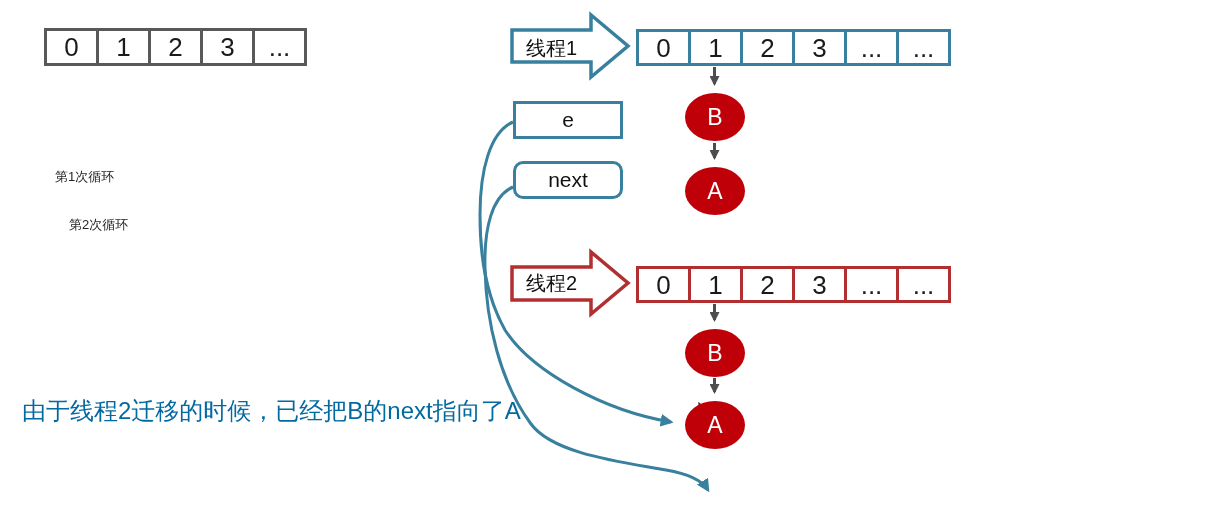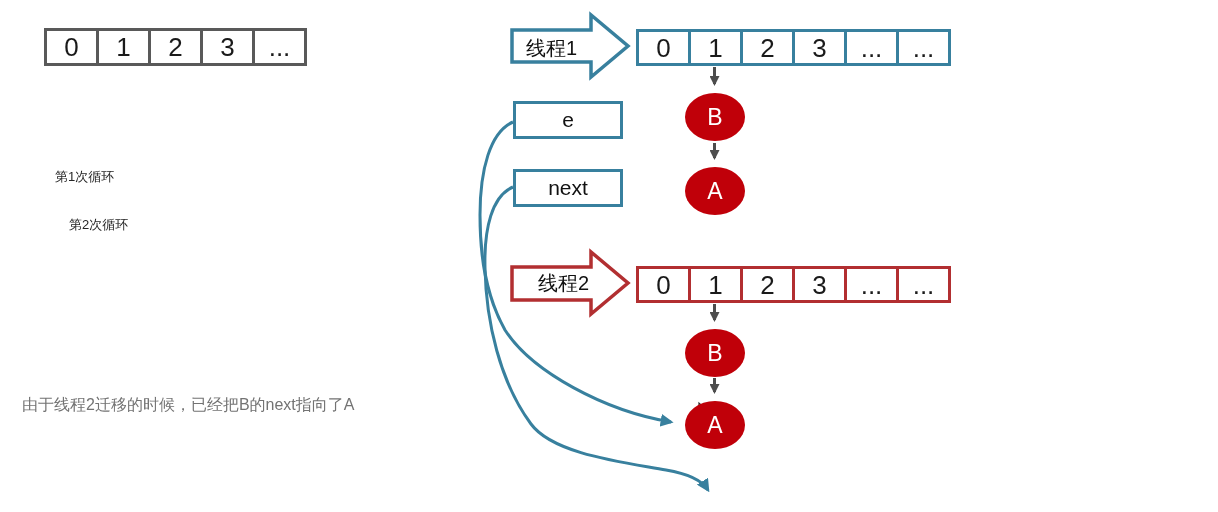--- a/index.html
+++ b/index.html
@@ -43,21 +43,21 @@
   }
 
   
   .thread-label{
     position:absolute;width:79px;height:36px;
     display:flex;align-items:center;justify-content:center;
     font-size:20px;color:#111;
   }
 
   .loop-label{position:absolute;font-size:13px;color:#262626;white-space:nowrap;}
-  .caption{position:absolute;font-size:16px;color:#737373;white-space:nowrap;}
+  .caption{position:absolute;font-size:24px;color:#0369a1;white-space:nowrap;}
 
   svg#overlay{position:absolute;left:0;top:0;width:1218px;height:512px;pointer-events:none;}
   .shape{fill:#ffffff;}
   .shape-teal{stroke:var(--teal);stroke-width:3.5;}
   .shape-red{stroke:var(--red);stroke-width:3.5;}
   .link-gray{stroke:var(--arrow-gray);stroke-width:3;fill:none;}
   .curve-teal{stroke:var(--teal);stroke-width:3;fill:none;}
   .mk-gray{fill:var(--arrow-gray);}
   .mk-teal{fill:var(--teal);}
   .cursor-shape{fill:#f5f5f5;stroke:#2b2b2b;stroke-width:1.2;}
@@ -113,23 +113,23 @@
     <span class="cell">2</span>
     <span class="cell">3</span>
     <span class="cell">...</span>
     <span class="cell">...</span>
   </div>
 
   <div class="node" style="left:685px;top:93px;">B</div>
   <div class="node" style="left:685px;top:167px;">A</div>
 
   <div class="ptr-box" style="left:513px;top:101px;">e</div>
-  <div class="ptr-box" style="left:513px;top:169px;">next</div>
+  <div class="ptr-box" style="left:513px;top:161px;border-radius:10px;">next</div>
 
-  <div class="thread-label" style="left:512px;top:267px;height:33px;margin-left:12px;">线程2</div>
+  <div class="thread-label" style="left:512px;top:267px;height:33px;">线程2</div>
 
   <div class="arr arr-red" style="left:636px;top:266px;">
     <span class="cell">0</span>
     <span class="cell">1</span>
     <span class="cell">2</span>
     <span class="cell">3</span>
     <span class="cell">...</span>
     <span class="cell">...</span>
   </div>
 

